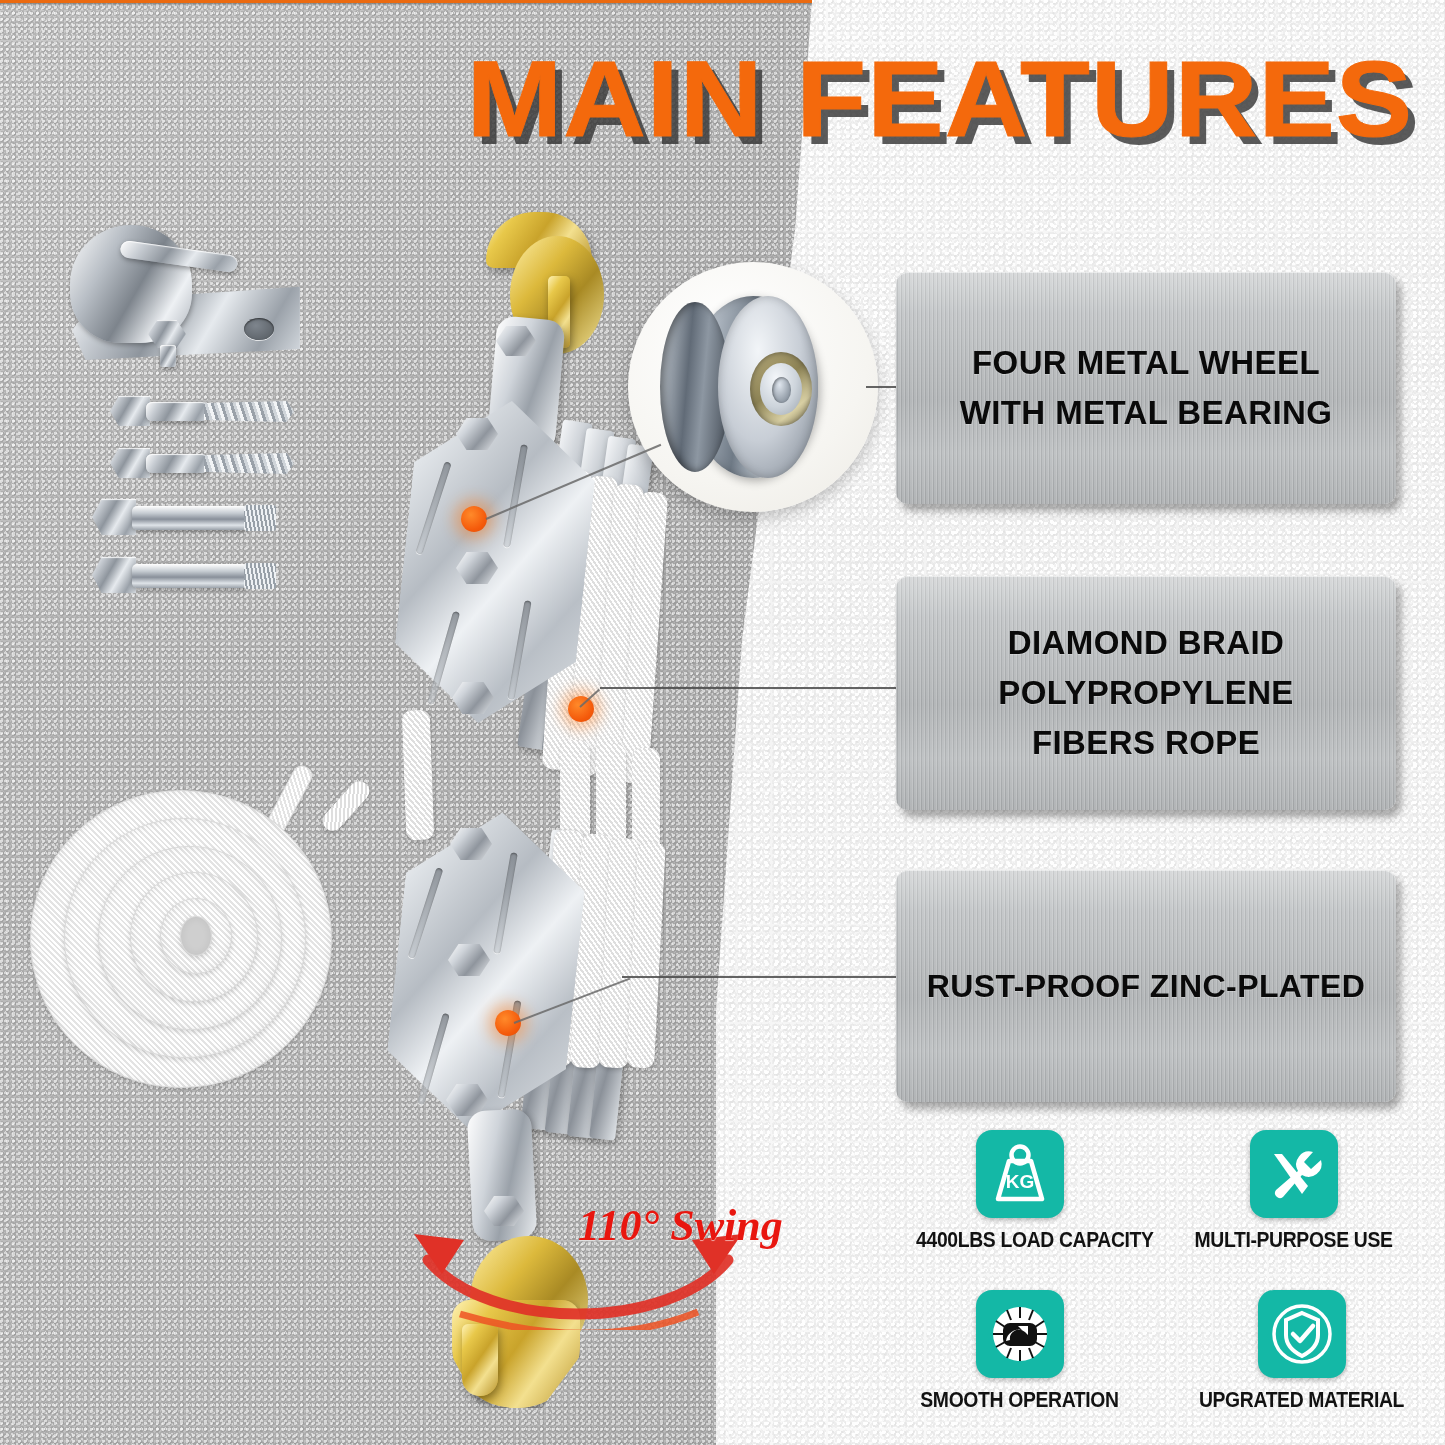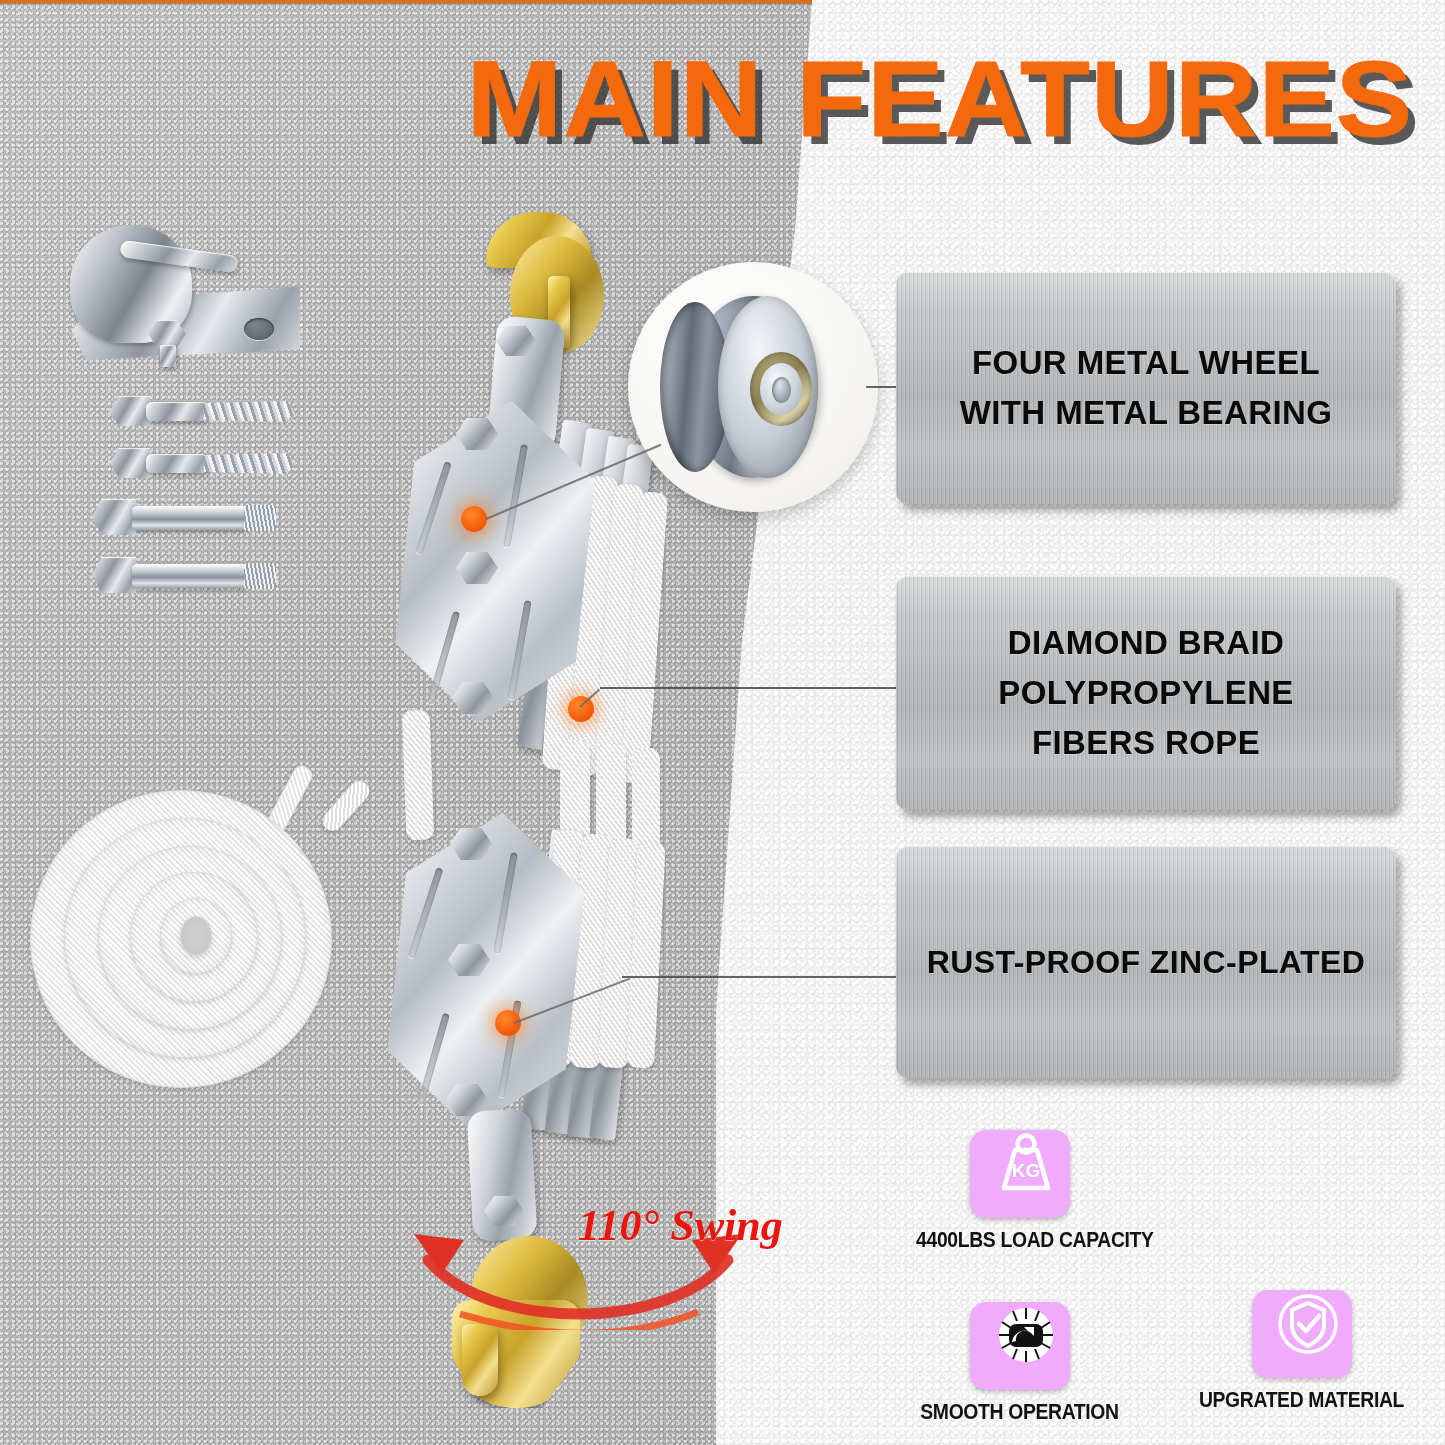--- a/index.html
+++ b/index.html
@@ -64,21 +64,21 @@
     box-shadow:5px 7px 9px rgba(0,0,0,.33), inset 0 1px 0 rgba(255,255,255,.5);
     display:flex;align-items:center;justify-content:center;text-align:center;
   }
   .panel .ptext{
     color:#0a0a0a;font-weight:bold;font-family:"Liberation Sans",sans-serif;
     font-size:33px;line-height:50px;letter-spacing:.4px;
     text-shadow:0 1px 0 rgba(255,255,255,.25);
   }
   #panel1{left:896px;top:272px;width:500px;height:232px;}
   #panel2{left:896px;top:576px;width:500px;height:234px;}
-  #panel3{left:896px;top:846px;width:500px;height:232px;}
+  #panel3{left:896px;top:870px;width:500px;height:232px;}
   #panel3 .ptext{font-size:32px;}
 
   
   .conn{position:absolute;height:2px;background:#4a4a4a;opacity:.85;}
   .conn-d{position:absolute;background:#6a6a6a;height:2px;transform-origin:left center;opacity:.85;}
 
   .dot{
     position:absolute;width:26px;height:26px;border-radius:50%;
     background:radial-gradient(circle at 38% 34%,#ff8a2a,#f4590a 65%,#e04f06);
     box-shadow:0 0 14px 7px rgba(255,120,20,.40);
@@ -234,33 +234,32 @@
   .swing-text{
     position:absolute;left:578px;top:1200px;
     font-family:"Liberation Serif",serif;font-weight:bold;font-style:italic;
     font-size:44px;color:#e8160f;white-space:nowrap;
     text-shadow:0 1px 1px rgba(255,255,255,.6);
   }
 
   
   .badge{position:absolute;width:235px;text-align:center;}
   .badge .bicon{
-    width:88px;height:88px;margin:0 auto;border-radius:16px;background:#f0abfc;
-    display:flex;align-items:flex-start;justify-content:center;
+    width:88px;height:88px;margin:0 auto;border-radius:16px;background:#14b8a6;
+    display:flex;align-items:center;justify-content:center;
     box-shadow:0 2px 5px rgba(0,0,0,.25);
-    padding-left:12px;
   }
   .badge .blabel{
     margin-top:9px;font-family:"Liberation Sans",sans-serif;font-weight:bold;
     font-size:22px;color:#121212;letter-spacing:-.4px;
     transform:scaleX(.88);white-space:nowrap;
   }
   #badge1{left:902px;top:1130px;}
   #badge2{left:1176px;top:1130px;}
-  #badge3{left:902px;top:1290px;margin-top:12px;}
+  #badge3{left:902px;top:1290px;}
   #badge4{left:1184px;top:1290px;}
 </style>
 </head>
 <body>
 
 <div id="stage">
 
   <div class="bg-white"></div>
   <div class="bg-gray"></div>
   <div class="top-dark-line"></div>
@@ -422,20 +421,29 @@
     <div class="bicon">
       <svg width="66" height="66" viewBox="0 0 66 66">
         <circle cx="33" cy="14" r="8.5" fill="none" stroke="#fff" stroke-width="4.5"></circle>
         <path d="M22 20 L44 20 L55 58 L11 58 Z" fill="none" stroke="#fff" stroke-width="4.5" stroke-linejoin="round"></path>
         <text x="33" y="47" font-family="Liberation Sans, sans-serif" font-size="19" font-weight="bold" fill="#fff" text-anchor="middle">KG</text>
       </svg>
     </div>
     <div class="blabel">4400LBS LOAD CAPACITY</div>
   </div>
 
+  <div class="badge" id="badge2">
+    <div class="bicon">
+      <svg width="64" height="64" viewBox="0 0 64 64">
+        <path d="M12 12 L20 12 L46 44 L40 52 Z" fill="#fff"></path>
+        <path d="M51 10 a13 13 0 0 0 -15 19 L14 48 a5 5 0 0 0 7 7 L40 33 a13 13 0 0 0 19 -15 L49 27 L42 20 Z" fill="#fff"></path>
+      </svg>
+    </div>
+    <div class="blabel">MULTI-PURPOSE USE</div>
+  </div>
 
   <div class="badge" id="badge3">
     <div class="bicon">
       <svg width="66" height="66" viewBox="0 0 66 66">
         <g fill="#fff">
           <circle cx="33" cy="33" r="27" fill="#fff"></circle>
         </g>
         <g stroke="#111" stroke-width="2">
           <line x1="33" y1="6" x2="33" y2="17"></line>
             <line x1="46" y1="9" x2="42" y2="19"></line>

